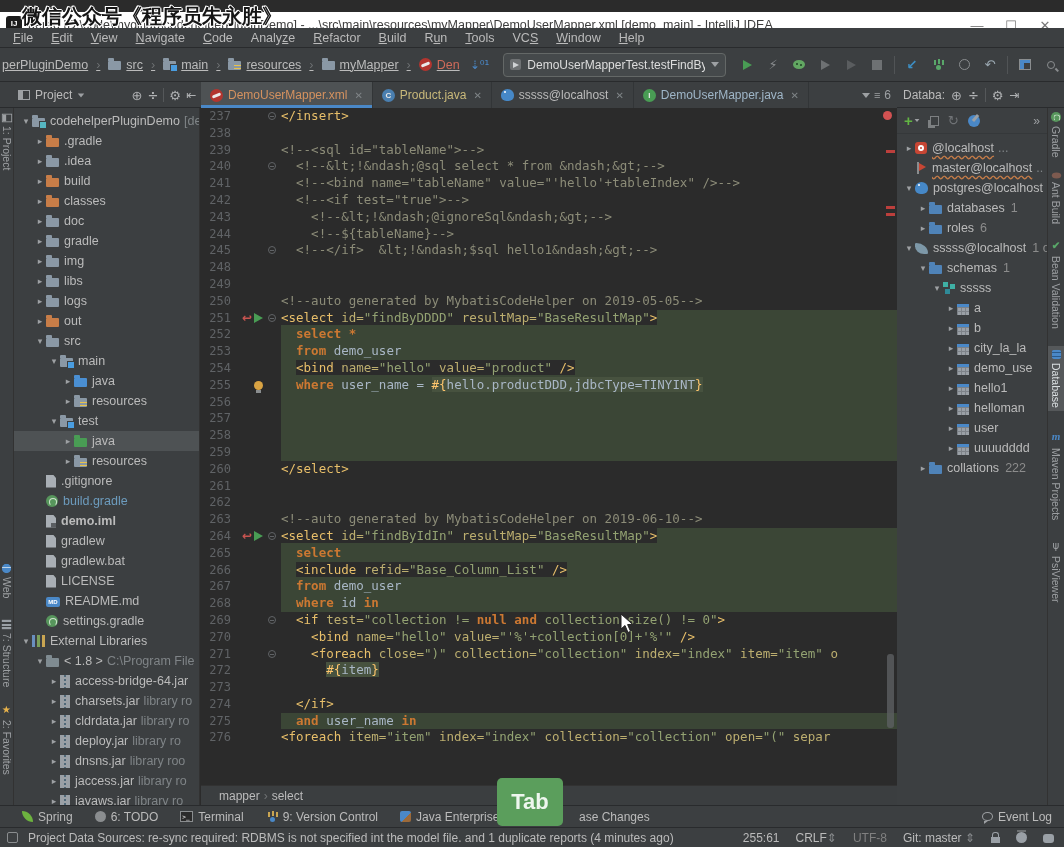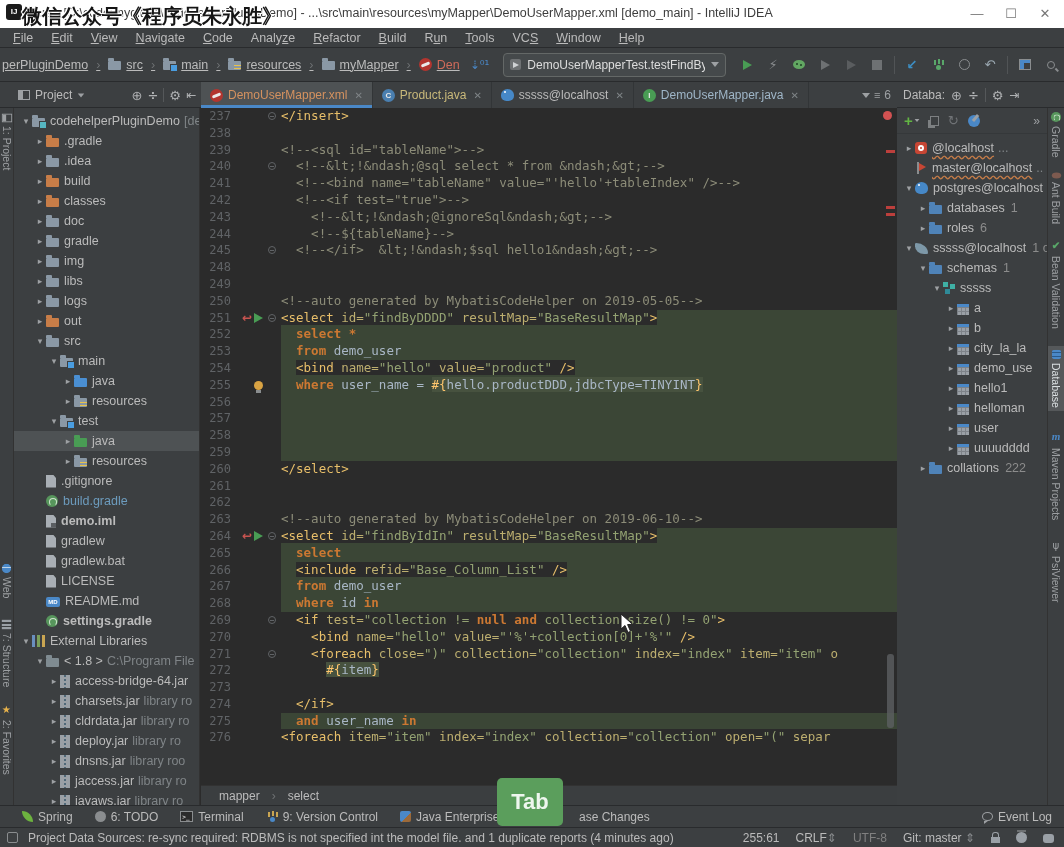--- a/index.html
+++ b/index.html
@@ -1,21 +1,21 @@
 <!DOCTYPE html>
 <html><head>
 <meta charset="utf-8">
 <style>
   * { margin:0; padding:0; box-sizing:border-box; }
   html,body { width:1064px; height:847px; }
   body { position:relative; overflow:hidden; background:#2b2b2b;
          font-family:"Liberation Sans", sans-serif; font-size:12px; color:#bbbbbb; }
 
   
-  #titlebar { position:absolute; left:0; top:0; width:1064px; height:28px; background:#ffffff; }
+  #titlebar { position:absolute; left:0; top:12px; width:1064px; height:28px; background:#ffffff; }
   #app-logo { position:absolute; left:6px; top:4px; width:16px; height:16px; border-radius:3px;
               background:#1b1b1b; color:#fff; font:bold 8px/16px "Liberation Sans",sans-serif; text-align:center; }
   #title-text { position:absolute; left:28px; top:6px; color:#3d3d3d; font-size:12.5px; white-space:nowrap; }
   #watermark { position:absolute; left:22px; top:3px; font:bold 20px "DejaVu Sans",sans-serif; color:#151515;
                text-shadow:1px 0 #fff,-1px 0 #fff,0 1px #fff,0 -1px #fff,1px 1px #fff,-1px -1px #fff; white-space:nowrap; z-index:5;}
   .winbtn { position:absolute; top:4px; width:30px; height:20px; text-align:center; color:#777; font-size:13px; line-height:20px;}
 
   
   #menubar { position:absolute; left:0; top:28px; width:1064px; height:20px; background:#3c3f41;
              border-bottom:1px solid #292b2d; display:flex; align-items:center; padding-left:4px; }
@@ -85,21 +85,21 @@
   .tk-k { color:#cc7832; font-weight:bold;} .tk-K { color:#cc7832; font-weight:bold;}
   .tk-i { color:#a9b7c6; } .tk-pb { color:#ffc66d; background:#47523f;} .tk-pi { color:#a9b7c6; background:#47523f;}
   .sd { background:#2b2b2b; }
   #err-badge { position:absolute; left:682px; top:3px; width:9px; height:9px; border-radius:50%; background:#d25252; }
   #escroll { position:absolute; right:1px; top:0; width:11px; height:677px; }
   .emark { position:absolute; left:1px; width:9px; height:3px; background:#bc3f3c; }
   #ethumb { position:absolute; left:2px; top:546px; width:7px; height:74px; background:#5c5f61; border-radius:3px; opacity:.8;}
 
   
   #ebreadcrumb { position:absolute; left:201px; top:785px; width:696px; height:20px; background:#3b3e40;
-                 display:flex; align-items:center; padding-left:18px; gap:12px; border-top:1px solid #323232;text-align:center;}
+                 display:flex; align-items:center; padding-left:18px; gap:4px; border-top:1px solid #323232;text-align:center;}
   #ebreadcrumb .sep { color:#6e7173; }
 
   
   #db-panel { position:absolute; left:897px; top:108px; width:150px; bottom:42px; background:#3c3f41; overflow:hidden; }
   #db-toolbar { height:26px; display:flex; align-items:center; gap:9px; padding:0 7px; border-bottom:1px solid #35383a;}
   #db-tree { padding-top:4px; }
 
   
   #bottombar { position:absolute; left:0; top:805px; width:1064px; height:22px; background:#3c3f41;
                border-top:1px solid #292b2d; display:flex; align-items:center; font-size:12px; }
@@ -556,21 +556,21 @@
     <div class="trow" style="padding-left: 20px;">
       <span class="arrow"></span>
       <span class="ic ic-file"></span>
       <span class="tlabel">LICENSE</span>
     </div>
     <div class="trow" style="padding-left: 20px;">
       <span class="arrow"></span>
       <span class="ic ic-md"></span>
       <span class="tlabel">README.md</span>
     </div>
-    <div class="trow" style="padding-left: 20px; font-weight: bold;">
+    <div class="trow" style="padding-left: 20px;">
       <span class="arrow"></span>
       <span class="ic ic-gradle"></span>
       <span class="tlabel">settings.gradle</span>
     </div>
     <div class="trow" style="padding-left: 6px;">
       <span class="arrow">▾</span>
       <span class="ic ic-lib"></span>
       <span class="tlabel">External Libraries</span>
     </div>
     <div class="trow" style="padding-left: 20px;">

